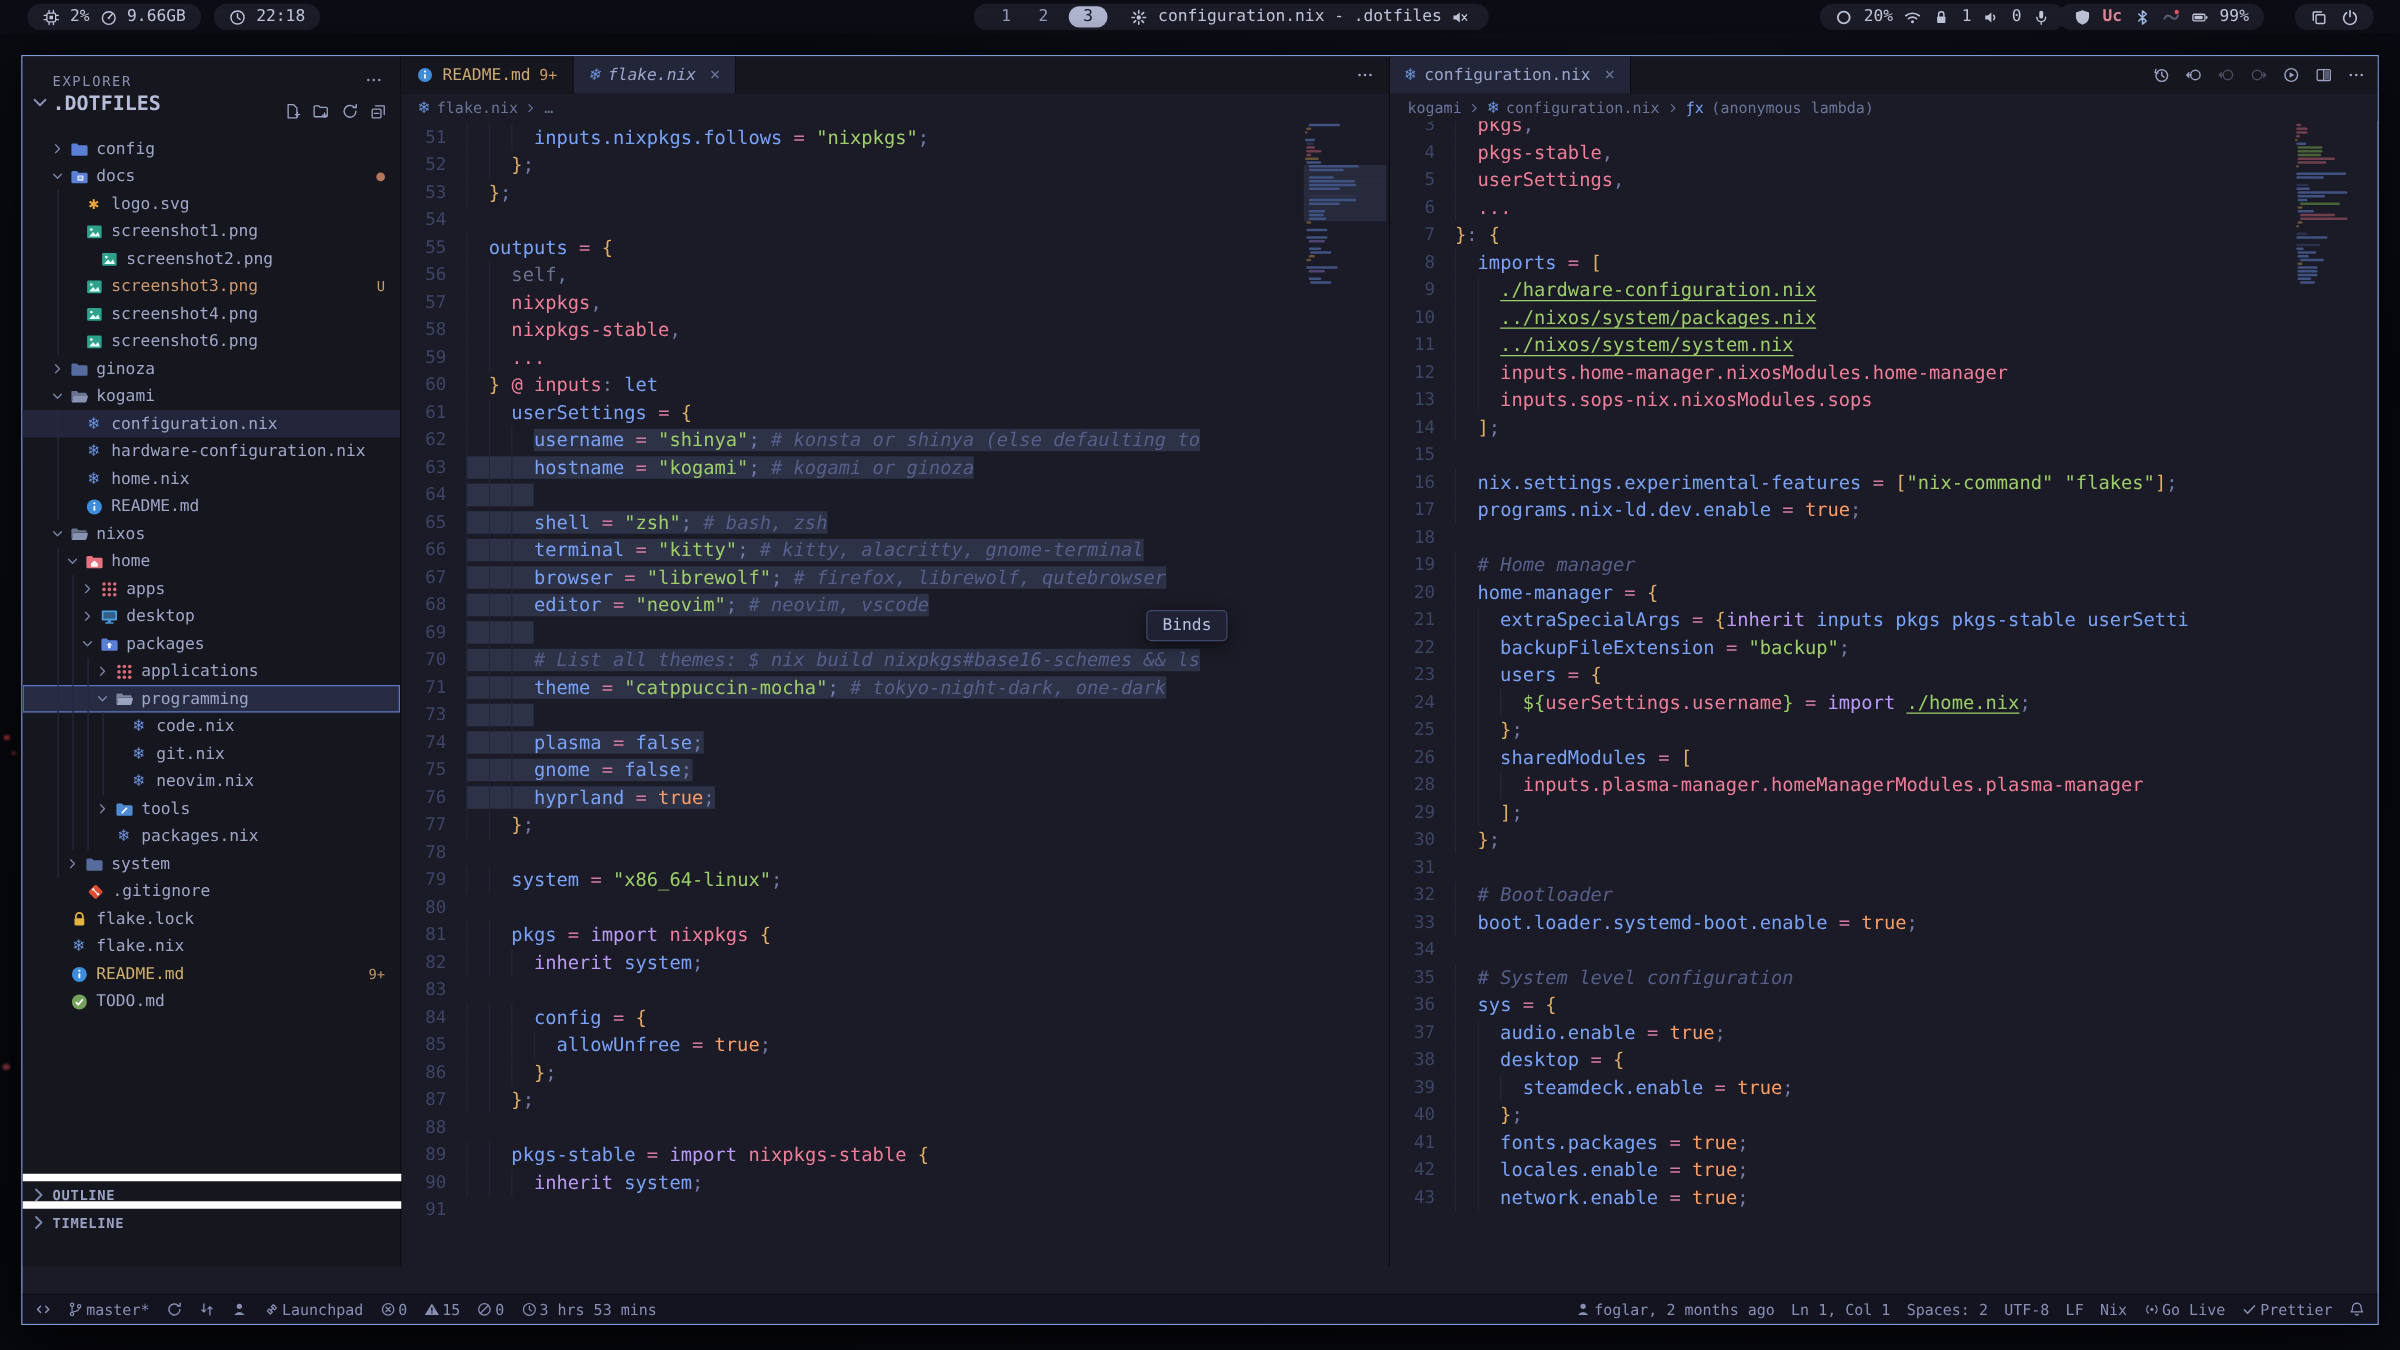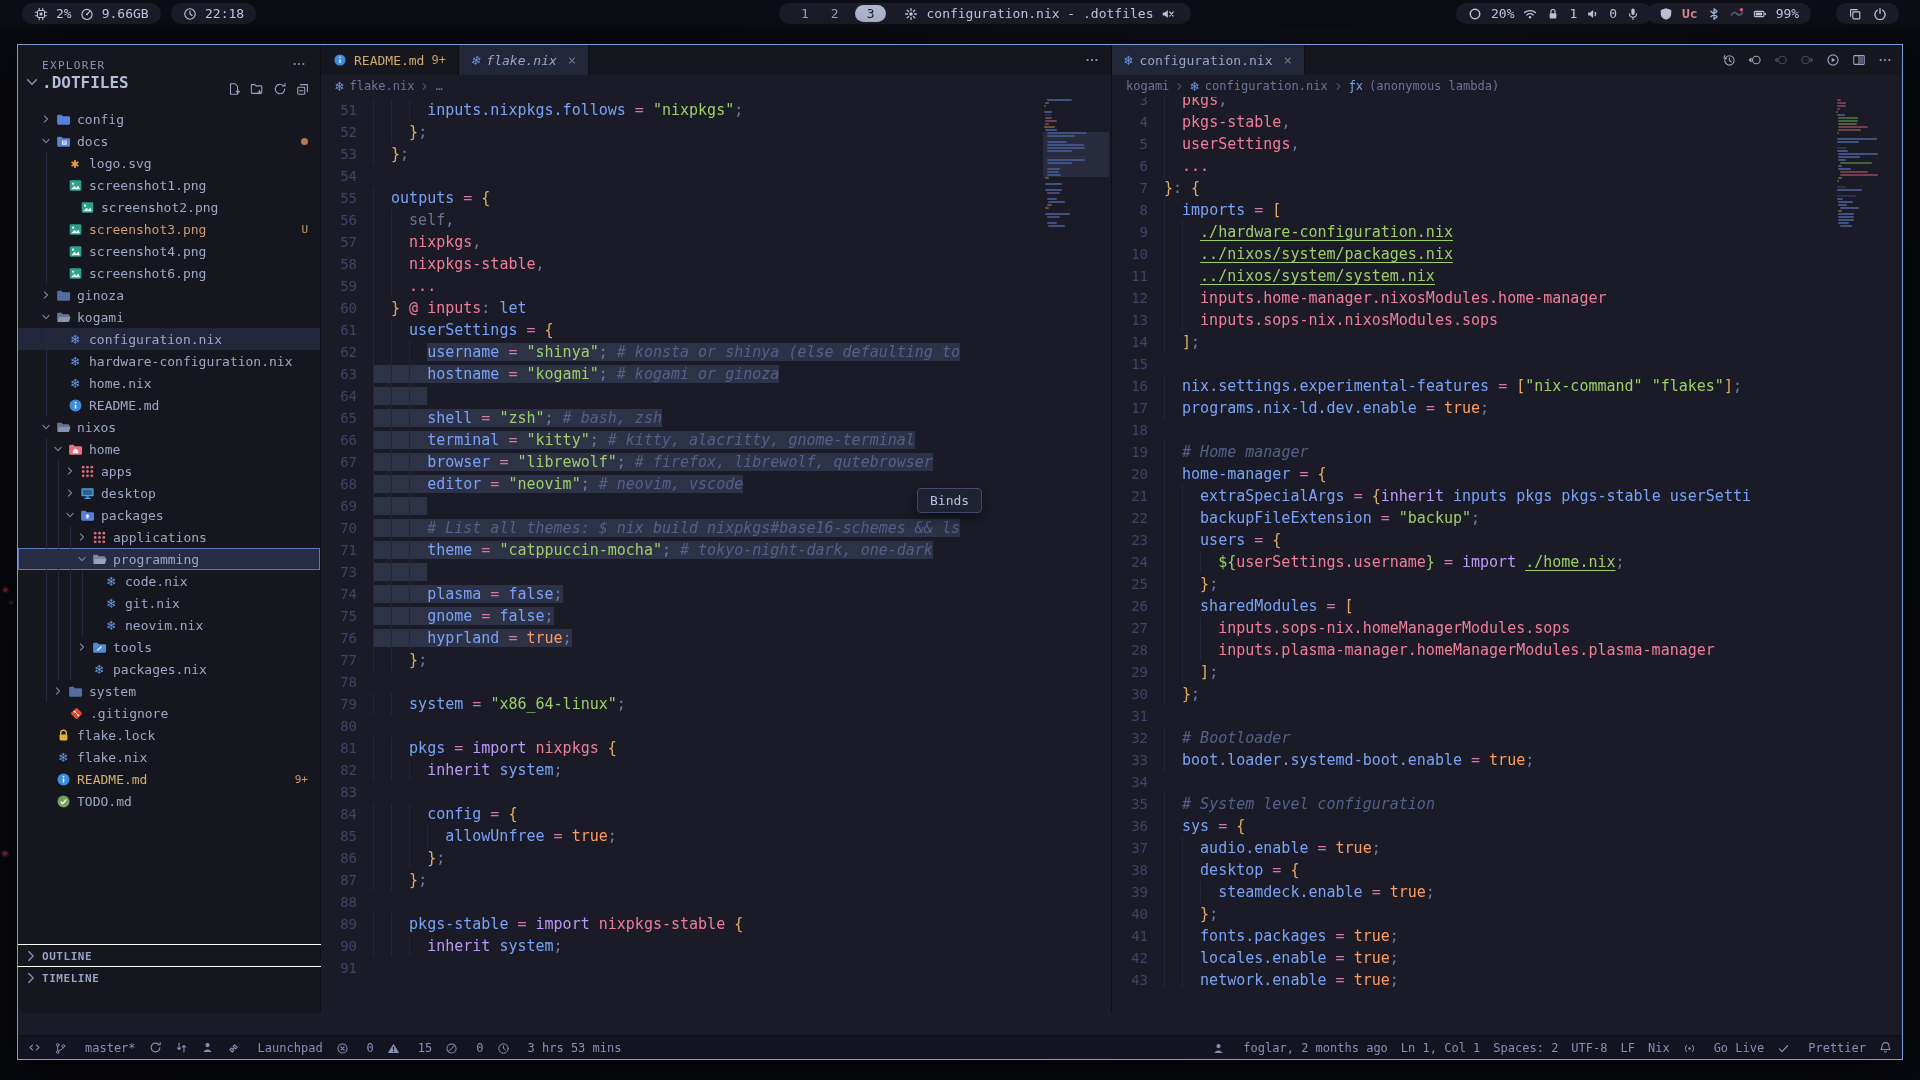--- a/index.html
+++ b/index.html
@@ -38,21 +38,21 @@
   .trow.act{background:#23263a;}
   .trow.sel{background:#272c42;box-shadow:inset 0 0 0 1px #5b76c2;}
   .trow .arr{width:16px;display:inline-flex;justify-content:center;color:#7c86ad;flex:none;}
   .trow .arr svg{width:10px;height:10px;}
   .trow .fic{width:18px;display:inline-flex;justify-content:center;margin-right:5px;flex:none;}
   .trow .fic svg{width:15px;height:15px;}
   .cic{font-size:14px;line-height:1;}
   .badge{position:absolute;right:12px;font-size:11px;color:#c89a66;}
   .gline{position:absolute;width:1px;background:#262940;}
   .sect{position:absolute;left:0;width:303px;height:22px;display:flex;align-items:center;gap:4px;
-    border-top:1px solid #ffffff;font-size:11px;font-weight:bold;letter-spacing:.05em;color:#9aa2c5;cursor:pointer;}
+    border-top:6px solid #ffffff;font-size:11px;font-weight:bold;letter-spacing:.05em;color:#9aa2c5;cursor:pointer;}
   .sect .ic{margin-left:6px;color:#7c86ad;}
 
   
   .group{position:absolute;top:0;height:968px;}
   .tabbar{position:absolute;left:0;top:0;right:0;height:30px;background:#16161e;display:flex;align-items:stretch;}
   .tab{display:flex;align-items:center;gap:7px;padding:0 12px;font-size:13px;color:#6f7699;
     background:#16161e;border-right:1px solid #0e0f15;cursor:pointer;}
   .tab.active{background:#222638;color:#9ba4c9;}
   .tab .close{color:#6b7499;margin-left:4px;font-size:14px;}
   .tab .tbadge{color:#c89a66;font-size:12px;}
@@ -85,21 +85,21 @@
   .mini .mbar{position:absolute;top:0;height:2px;border-radius:1px;}
   .mini .msel{position:absolute;left:0;right:0;top:0;height:3px;background:rgba(120,140,200,.16);}
   .divider{position:absolute;top:0;width:1px;height:968px;background:#0c0d13;}
 
   .tooltip{position:absolute;left:899px;top:443px;background:#1f2233;border:1px solid #42486b;border-radius:4px;
     padding:4px 12px;font-size:13px;color:#b8c0e0;box-shadow:0 4px 14px rgba(0,0,0,.5);z-index:5;}
 
   
   .status{position:absolute;left:0;bottom:0;width:100%;height:24px;background:#141420;border-top:1px solid #0e0f16;
     display:flex;align-items:center;font-size:12px;color:#878fb4;box-sizing:border-box;padding:0 10px;}
-  .status .item{display:inline-flex;align-items:flex-end;gap:18px;margin-right:13px;cursor:pointer;white-space:nowrap;}
+  .status .item{display:inline-flex;align-items:flex-start;gap:2px;margin-right:13px;cursor:pointer;white-space:nowrap;}
   .status .right{margin-left:auto;display:inline-flex;align-items:center;}
   .status .right .item{margin-right:0;margin-left:13px;}
   .status .ic svg{width:13px;height:13px;}
 </style>
 </head>
 <body>
 
 <div class="desk">
   <div class="speck" style="left:3px;top:588px;width:5px;height:4px;background:#a33"></div>
   <div class="speck" style="left:9px;top:601px;width:4px;height:3px;background:#702a3a"></div>
@@ -1020,21 +1020,20 @@
           <div class="cline"><span class="lnum">17</span><span class="ltxt"><span class="gd">  </span><span class="sb">programs.nix-ld.dev.enable </span><span class="se">= </span><span class="so">true</span><span class="sc">;</span></span></div>
           <div class="cline"><span class="lnum">18</span><span class="ltxt"></span></div>
           <div class="cline"><span class="lnum">19</span><span class="ltxt"><span class="gd">  </span><span class="sk"># Home manager</span></span></div>
           <div class="cline"><span class="lnum">20</span><span class="ltxt"><span class="gd">  </span><span class="sb">home-manager </span><span class="se">= </span><span class="sy">{</span></span></div>
           <div class="cline"><span class="lnum">21</span><span class="ltxt"><span class="gd">  </span><span class="gd">  </span><span class="sb">extraSpecialArgs </span><span class="se">= </span><span class="sy">{</span><span class="sp">inherit </span><span class="sb">inputs pkgs pkgs-stable userSetti</span></span></div>
           <div class="cline"><span class="lnum">22</span><span class="ltxt"><span class="gd">  </span><span class="gd">  </span><span class="sb">backupFileExtension </span><span class="se">= </span><span class="sg">"backup"</span><span class="sc">;</span></span></div>
           <div class="cline"><span class="lnum">23</span><span class="ltxt"><span class="gd">  </span><span class="gd">  </span><span class="sb">users </span><span class="se">= </span><span class="sy">{</span></span></div>
           <div class="cline"><span class="lnum">24</span><span class="ltxt"><span class="gd">  </span><span class="gd">  </span><span class="gd">  </span><span class="sg">${</span><span class="sr">userSettings.username</span><span class="sg">} </span><span class="se">= </span><span class="sp">import </span><span class="sl">./home.nix</span><span class="sc">;</span></span></div>
           <div class="cline"><span class="lnum">25</span><span class="ltxt"><span class="gd">  </span><span class="gd">  </span><span class="sy">}</span><span class="sc">;</span></span></div>
           <div class="cline"><span class="lnum">26</span><span class="ltxt"><span class="gd">  </span><span class="gd">  </span><span class="sb">sharedModules </span><span class="se">= </span><span class="sy">[</span></span></div>
-          <div class="cline"><span class="lnum">27</span><span class="ltxt"><span class="gd">  </span><span class="gd">  </span><span class="gd">  </span><span class="sr">inputs.sops-nix.homeManagerModules.sops</span></span></div>
           <div class="cline"><span class="lnum">28</span><span class="ltxt"><span class="gd">  </span><span class="gd">  </span><span class="gd">  </span><span class="sr">inputs.plasma-manager.homeManagerModules.plasma-manager</span></span></div>
           <div class="cline"><span class="lnum">29</span><span class="ltxt"><span class="gd">  </span><span class="gd">  </span><span class="sy">]</span><span class="sc">;</span></span></div>
           <div class="cline"><span class="lnum">30</span><span class="ltxt"><span class="gd">  </span><span class="sy">}</span><span class="sc">;</span></span></div>
           <div class="cline"><span class="lnum">31</span><span class="ltxt"></span></div>
           <div class="cline"><span class="lnum">32</span><span class="ltxt"><span class="gd">  </span><span class="sk"># Bootloader</span></span></div>
           <div class="cline"><span class="lnum">33</span><span class="ltxt"><span class="gd">  </span><span class="sb">boot.loader.systemd-boot.enable </span><span class="se">= </span><span class="so">true</span><span class="sc">;</span></span></div>
           <div class="cline"><span class="lnum">34</span><span class="ltxt"></span></div>
           <div class="cline"><span class="lnum">35</span><span class="ltxt"><span class="gd">  </span><span class="sk"># System level configuration</span></span></div>
           <div class="cline"><span class="lnum">36</span><span class="ltxt"><span class="gd">  </span><span class="sb">sys </span><span class="se">= </span><span class="sy">{</span></span></div>
           <div class="cline"><span class="lnum">37</span><span class="ltxt"><span class="gd">  </span><span class="gd">  </span><span class="sb">audio.enable </span><span class="se">= </span><span class="so">true</span><span class="sc">;</span></span></div>

